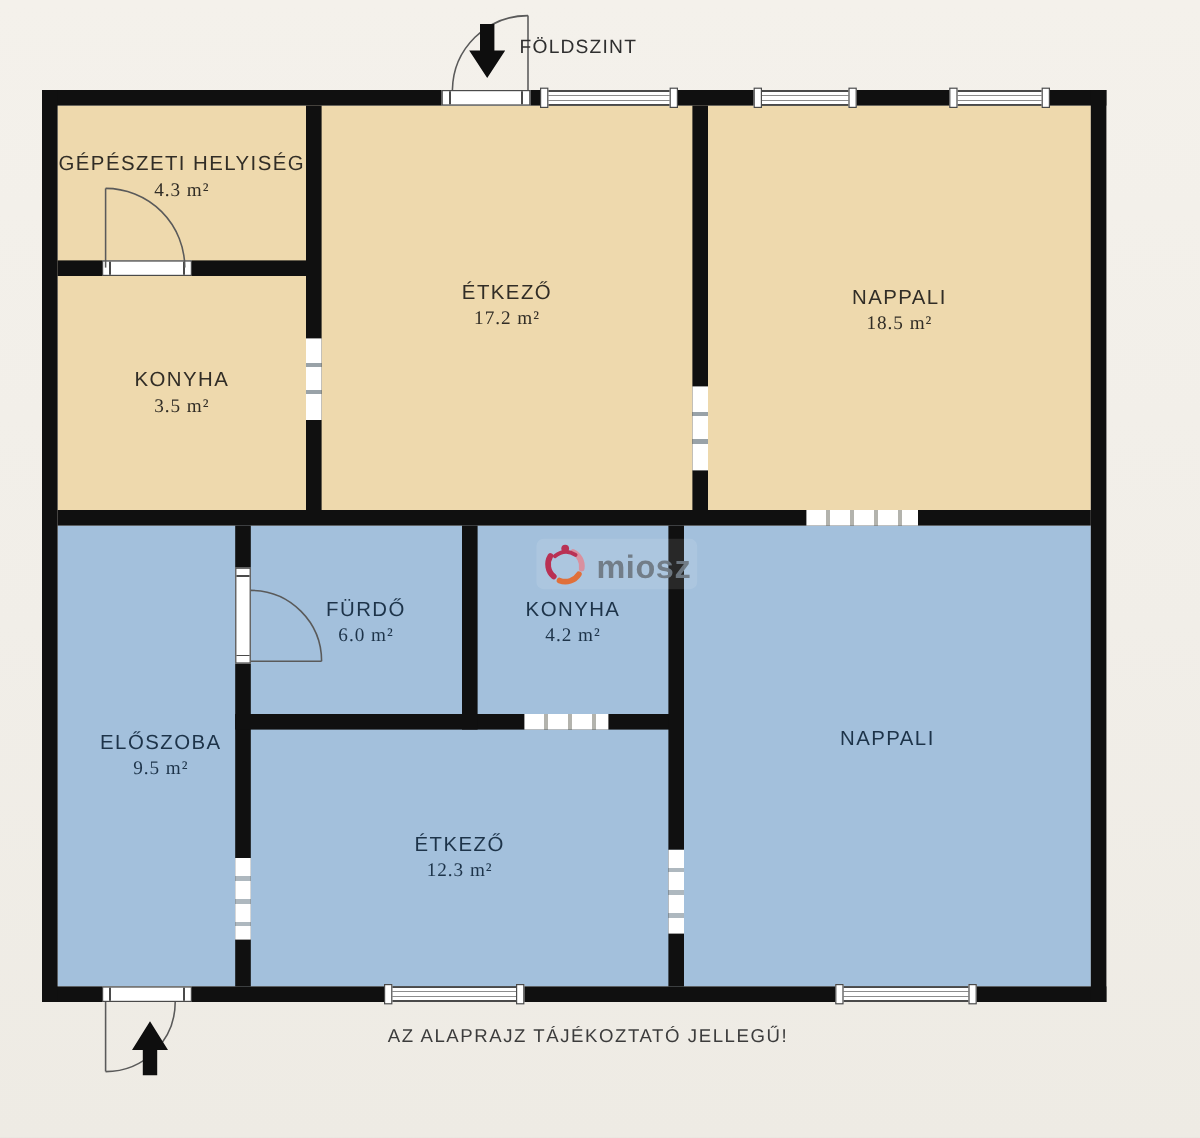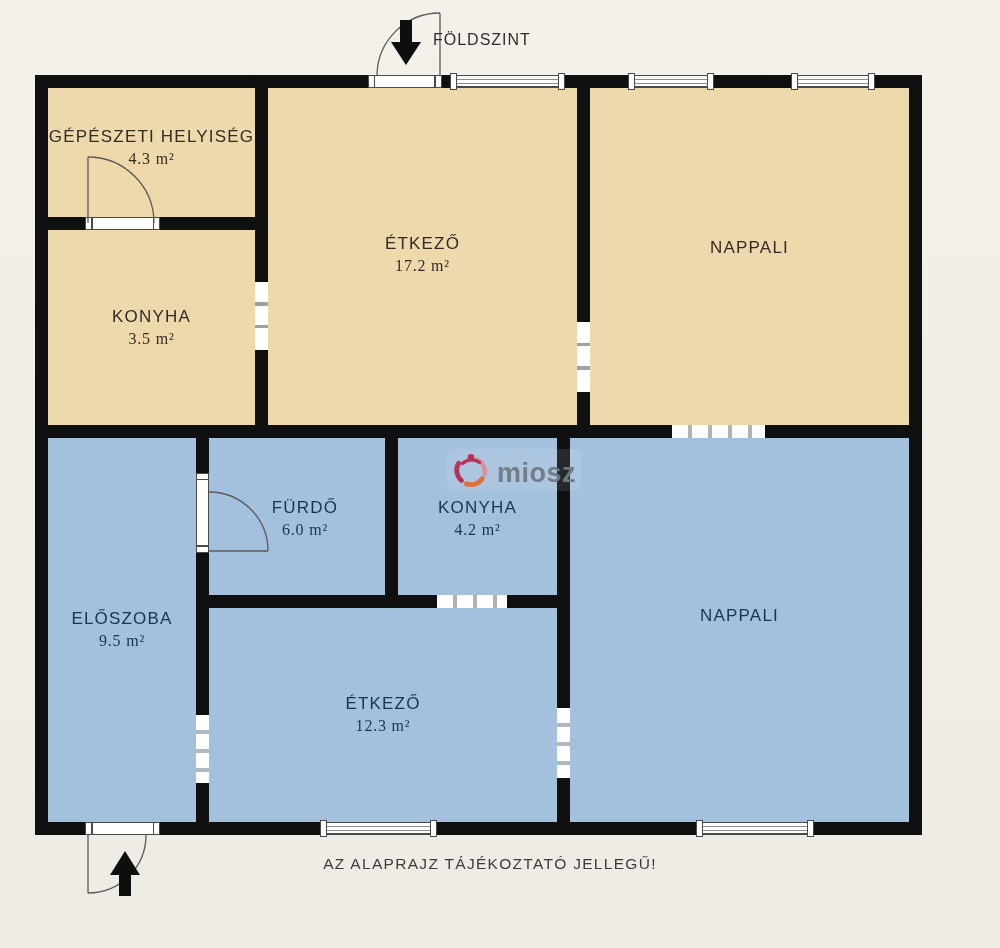--- a/index.html
+++ b/index.html
@@ -113,34 +113,35 @@
   <div class="room-label upper" style="left:48px;top:126px;width:207px;">
     <div class="room-name">GÉPÉSZETI HELYISÉG</div>
     <div class="room-area">4.3 m²</div>
   </div>
   <div class="room-label upper" style="left:268px;top:233px;width:309px;">
     <div class="room-name">ÉTKEZŐ</div>
     <div class="room-area">17.2 m²</div>
   </div>
   <div class="room-label upper" style="left:590px;top:237px;width:319px;">
     <div class="room-name">NAPPALI</div>
+    <div class="room-area">18.5 m²</div>
   </div>
   <div class="room-label upper" style="left:48px;top:306px;width:207px;">
     <div class="room-name">KONYHA</div>
     <div class="room-area">3.5 m²</div>
   </div>
   <div class="room-label lower" style="left:225px;top:497px;width:160px;">
     <div class="room-name">FÜRDŐ</div>
     <div class="room-area">6.0 m²</div>
   </div>
   <div class="room-label lower" style="left:398px;top:497px;width:159px;">
     <div class="room-name">KONYHA</div>
     <div class="room-area">4.2 m²</div>
   </div>
-  <div class="room-label lower" style="left:48px;top:608px;width:148px;">
+  <div class="room-label lower" style="left:48px;top:608px;width:148px;padding-left:12px;">
     <div class="room-name">ELŐSZOBA</div>
     <div class="room-area">9.5 m²</div>
   </div>
   <div class="room-label lower" style="left:209px;top:693px;width:348px;">
     <div class="room-name">ÉTKEZŐ</div>
     <div class="room-area">12.3 m²</div>
   </div>
   <div class="room-label lower" style="left:570px;top:605px;width:339px;">
     <div class="room-name">NAPPALI</div>
   </div>

